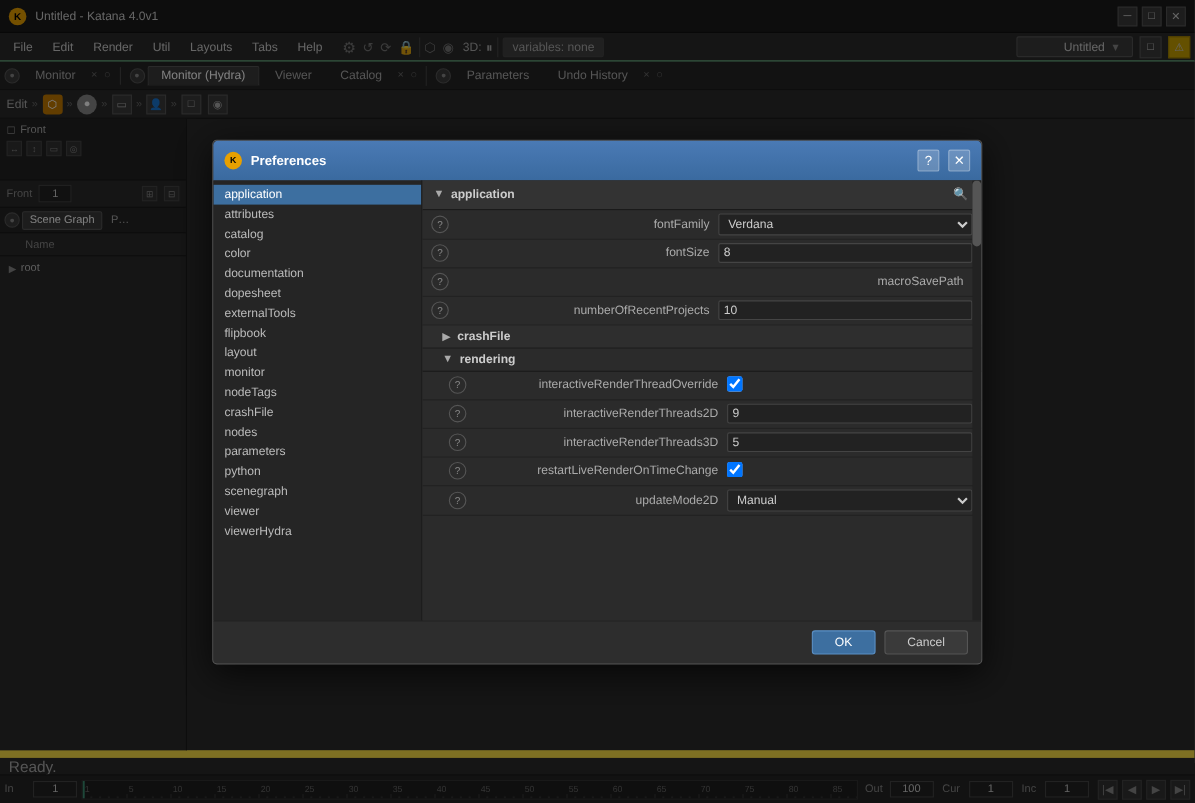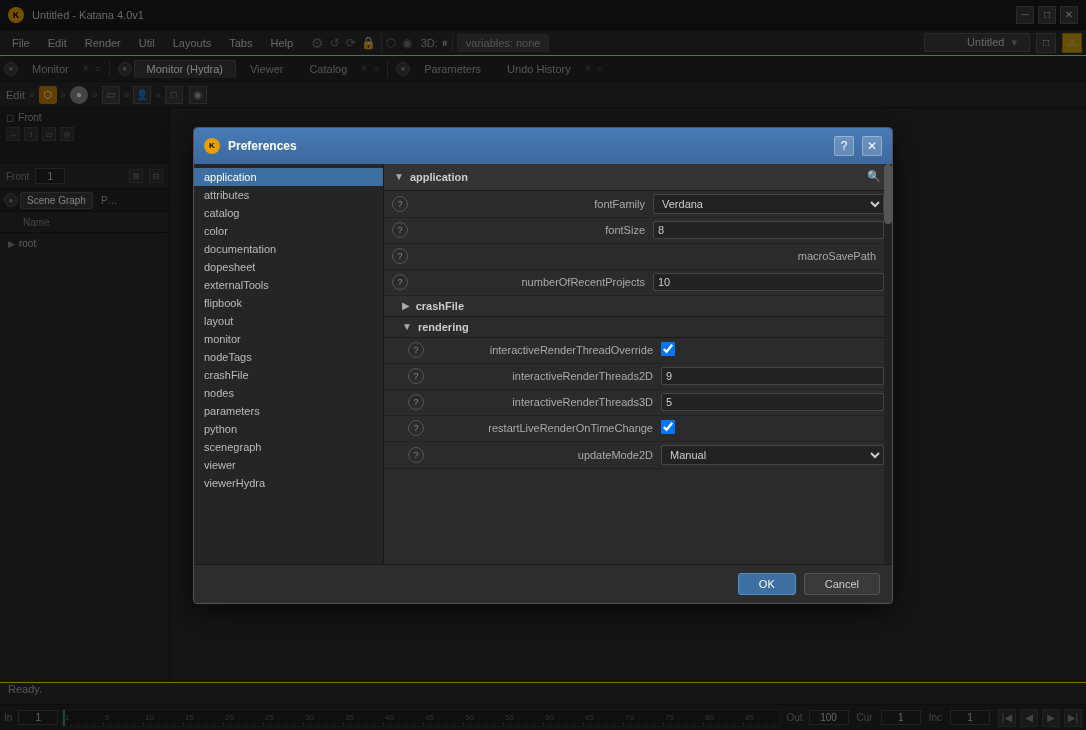--- a/index.html
+++ b/index.html
@@ -331,25 +331,25 @@
       color: #fff;
     }
 
     
     .status-bar {
       position: absolute;
       bottom: 26px;
       left: 0; right: 0;
       height: 22px;
       background: #2b2b2b;
-      border-top: 1px solid #fde047;
-      display: flex;
-      align-items: flex-start;
+      border-top: 7px solid #fde047;
+      display: flex;
+      align-items: center;
       padding: 0 8px;
-      font-size: 11px;
+      font-size: 14px;
       color: #aaa;
     }
 
     
     .timeline-bar {
       position: absolute;
       bottom: 0; left: 0; right: 0;
       height: 26px;
       background: #252525;
       border-top: 1px solid #1a1a1a;
@@ -507,21 +507,21 @@
       <span style="font-size:10px;color:#bbb;">root</span>
     </div>
   </div>
 </div>
 
 <div class="status-bar">
   <span>Ready.</span>
 </div>
 
 <div class="timeline-bar">
-  <span style="font-size:10px;color:#888;margin-right:2px;">In</span>
+  <span style="font-size:10px;color:#888;margin-right:14px;">In</span>
   <input class="timeline-input" type="text" value="1" style="">
   <div class="timeline-ruler" style="flex:1;height:18px;background:#1e1e1e;border:1px solid #333;position:relative;overflow:hidden;">
     
     <svg width="100%" height="100%">
       <defs>
         <pattern id="tick" x="0" y="0" width="40" height="18" patternUnits="userSpaceOnUse">
           <line x1="0" y1="12" x2="0" y2="18" stroke="#555" stroke-width="1"></line>
           <line x1="8" y1="14" x2="8" y2="18" stroke="#444" stroke-width="1"></line>
           <line x1="16" y1="14" x2="16" y2="18" stroke="#444" stroke-width="1"></line>
           <line x1="24" y1="14" x2="24" y2="18" stroke="#444" stroke-width="1"></line>

